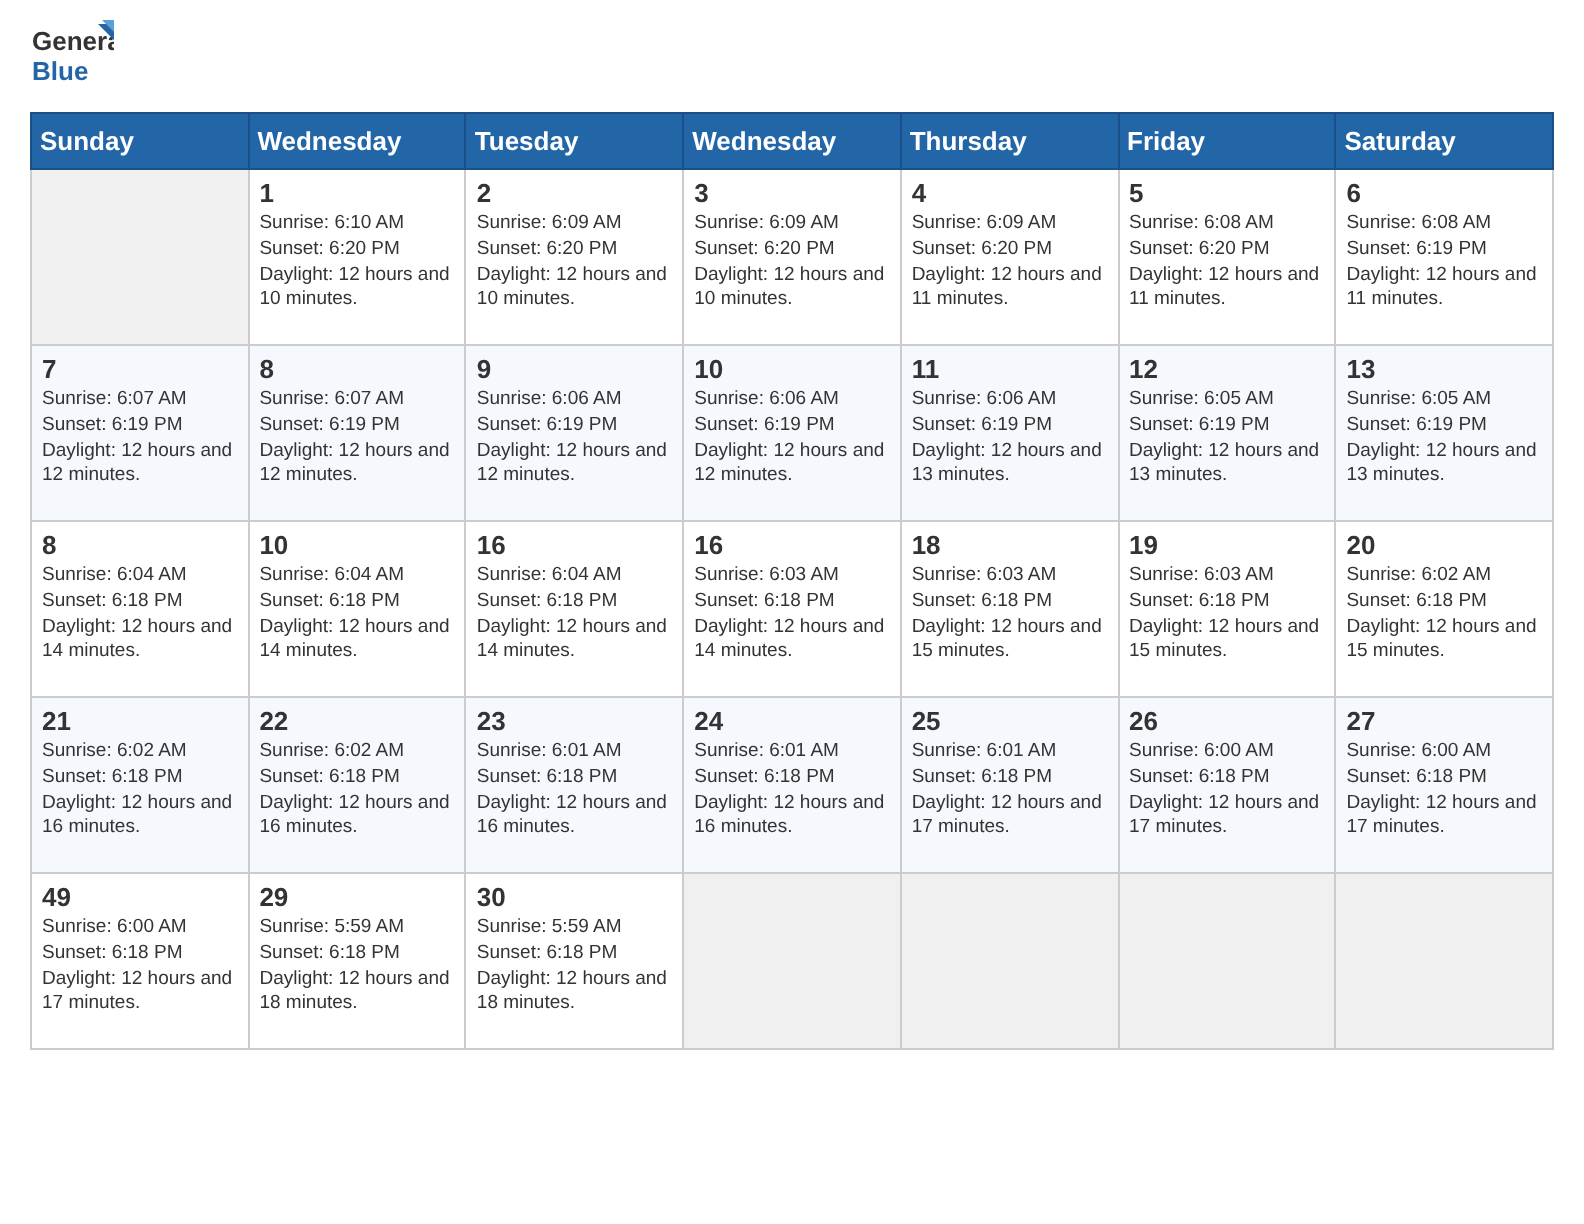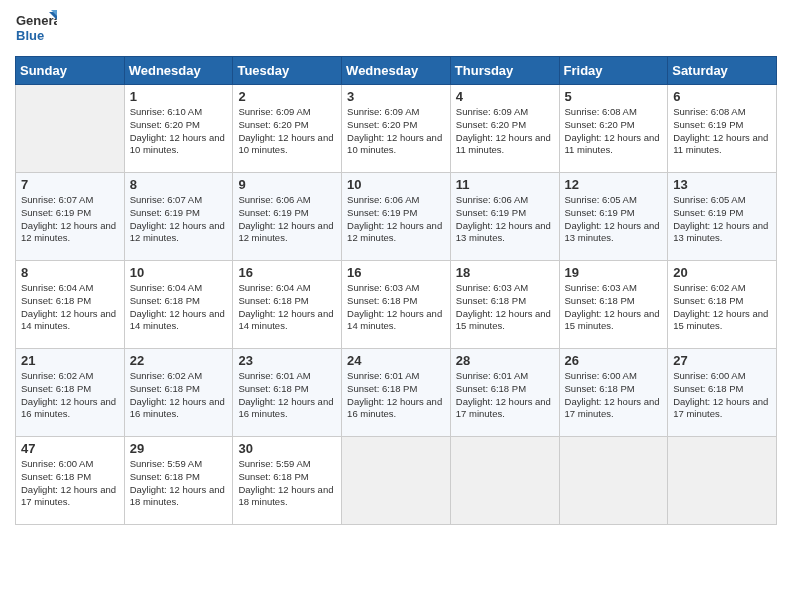--- a/index.html
+++ b/index.html
@@ -315,21 +315,21 @@
       </td>
           <td>
         <span class="day-num">24</span>
         <div class="day-info">
           <span>Sunrise: 6:01 AM</span><br>
           <span>Sunset: 6:18 PM</span><br>
           <span>Daylight: 12 hours and 16 minutes.</span>
         </div>
       </td>
           <td>
-        <span class="day-num">28</span>
+        <span class="day-num">25</span>
         <div class="day-info">
           <span>Sunrise: 6:01 AM</span><br>
           <span>Sunset: 6:18 PM</span><br>
           <span>Daylight: 12 hours and 17 minutes.</span>
         </div>
       </td>
           <td>
         <span class="day-num">26</span>
         <div class="day-info">
           <span>Sunrise: 6:00 AM</span><br>
@@ -341,21 +341,21 @@
         <span class="day-num">27</span>
         <div class="day-info">
           <span>Sunrise: 6:00 AM</span><br>
           <span>Sunset: 6:18 PM</span><br>
           <span>Daylight: 12 hours and 17 minutes.</span>
         </div>
       </td>
         </tr>
         <tr>
           <td>
-        <span class="day-num">47</span>
+        <span class="day-num">49</span>
         <div class="day-info">
           <span>Sunrise: 6:00 AM</span><br>
           <span>Sunset: 6:18 PM</span><br>
           <span>Daylight: 12 hours and 17 minutes.</span>
         </div>
       </td>
           <td>
         <span class="day-num">29</span>
         <div class="day-info">
           <span>Sunrise: 5:59 AM</span><br>

